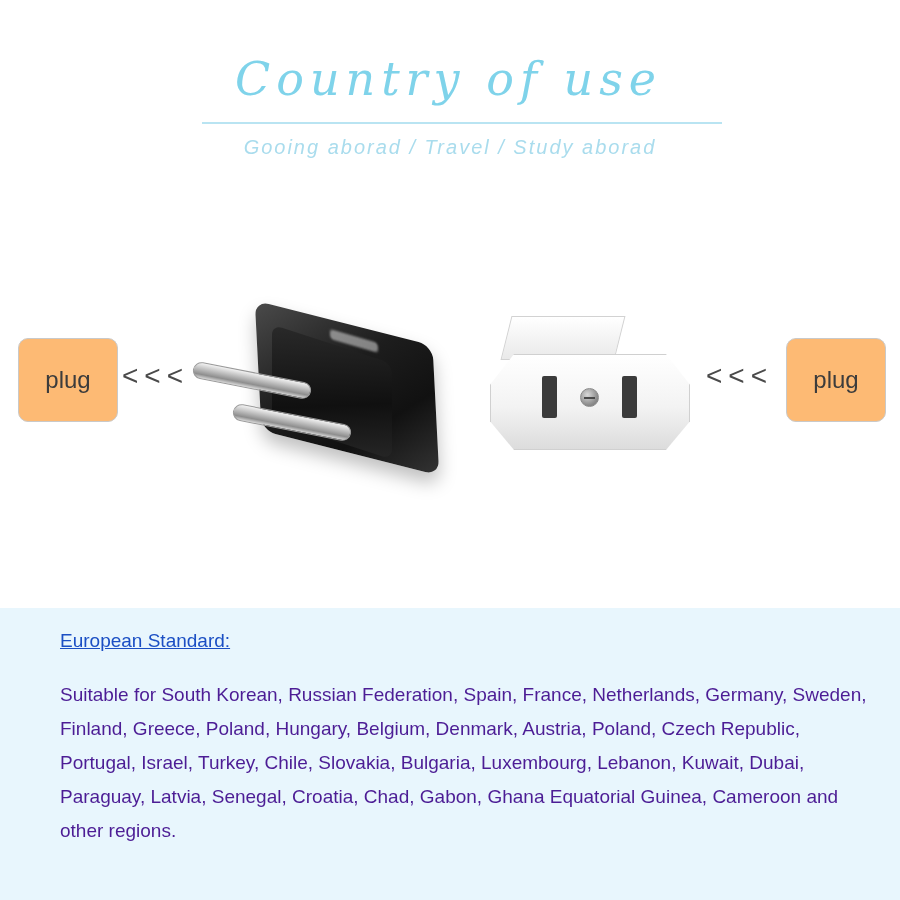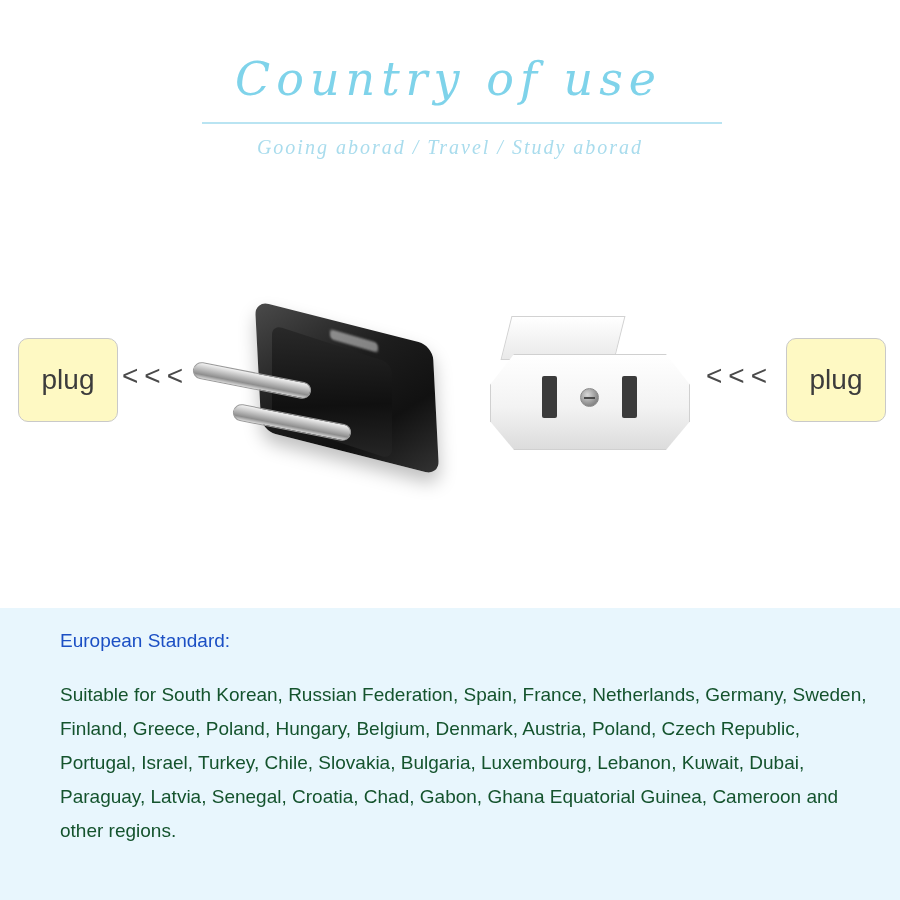--- a/index.html
+++ b/index.html
@@ -48,21 +48,21 @@
     width: 520px;
     height: 2px;
     background: #b9e4f2;
   }
   .subtitle {
     position: absolute;
     top: 136px;
     left: 0;
     width: 900px;
     text-align: center;
-    font-family: Liberation Serif, serif;
+    font-family: Liberation Sans, sans-serif;
     font-size: 20px;
     font-style: italic;
     letter-spacing: 2px;
     color: #a9dced;
     white-space: nowrap;
   }
 
   
   .product-area {
     position: absolute;
@@ -72,25 +72,25 @@
     height: 400px;
   }
 
   .label-box {
     position: absolute;
     top: 138px;
     width: 100px;
     height: 84px;
     border: 1px solid #c9c9c9;
     border-radius: 10px;
-    background: #fef9c3;
+    background: #fdba74;
     display: flex;
     align-items: center;
     justify-content: center;
-    font-size: 28px;
+    font-size: 24px;
     color: #3c3c3c;
     box-sizing: border-box;
   }
   .label-plug { left: 18px; }
   .label-jack { left: 786px; }
 
   .arrows {
     position: absolute;
     top: 160px;
     font-size: 28px;
@@ -232,29 +232,30 @@
     height: 292px;
     background: #e8f6fd;
   }
   .info-heading {
     position: absolute;
     left: 60px;
     top: 22px;
     font-size: 19px;
     color: #1b4fc4;
     font-weight: normal;
+    text-decoration: underline;
   }
   .info-body {
     position: absolute;
     left: 60px;
     top: 70px;
     width: 812px;
     font-size: 19px;
     line-height: 34px;
-    color: #14532d;
+    color: #4c1d95;
   }
 </style>
 </head>
 <body>
 
 <div class="page">
 
   <div class="header">
     <div class="title">Country of use</div>
     <div class="title-rule"></div>

